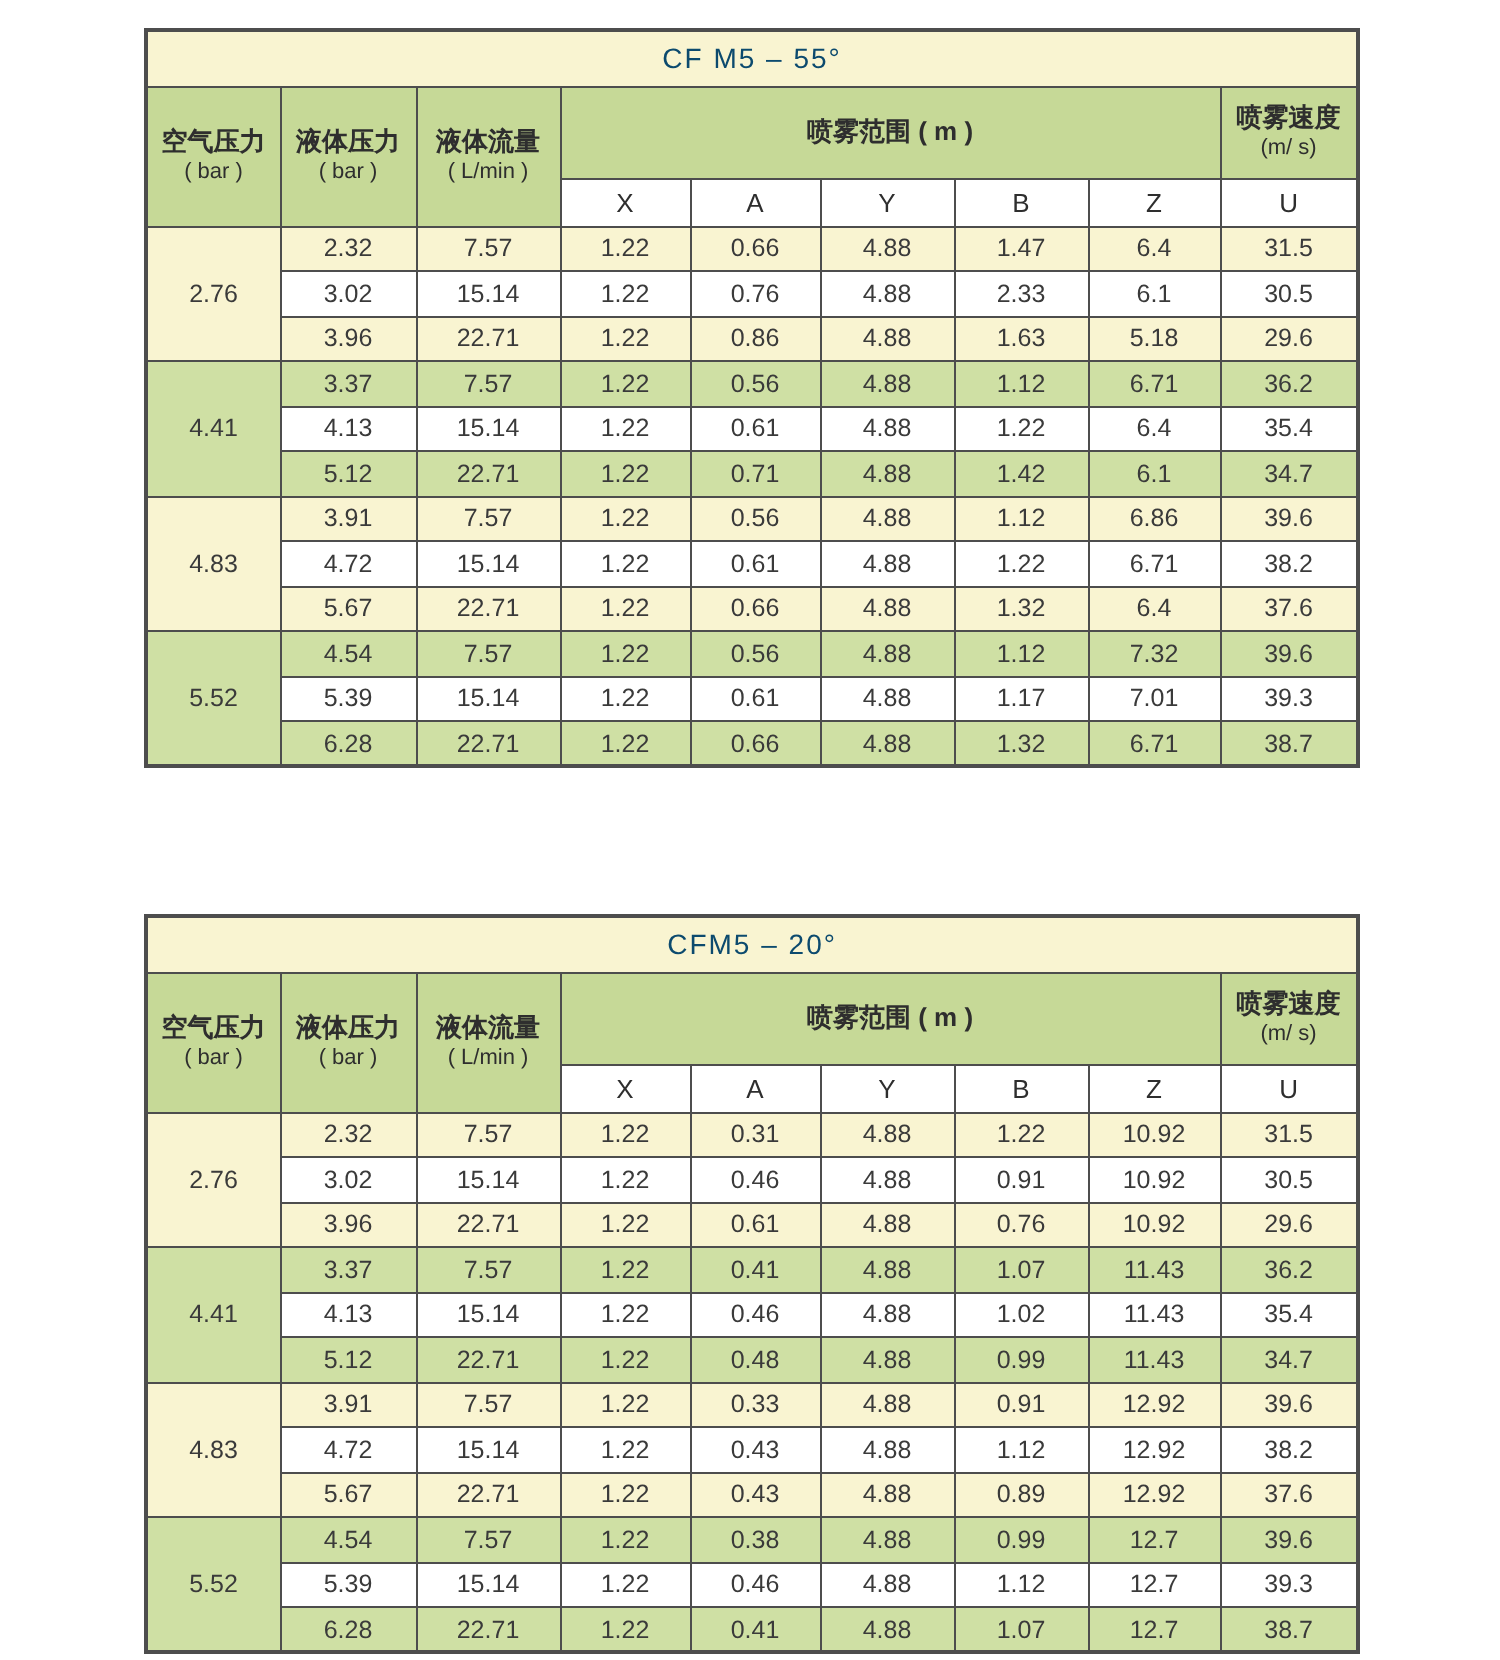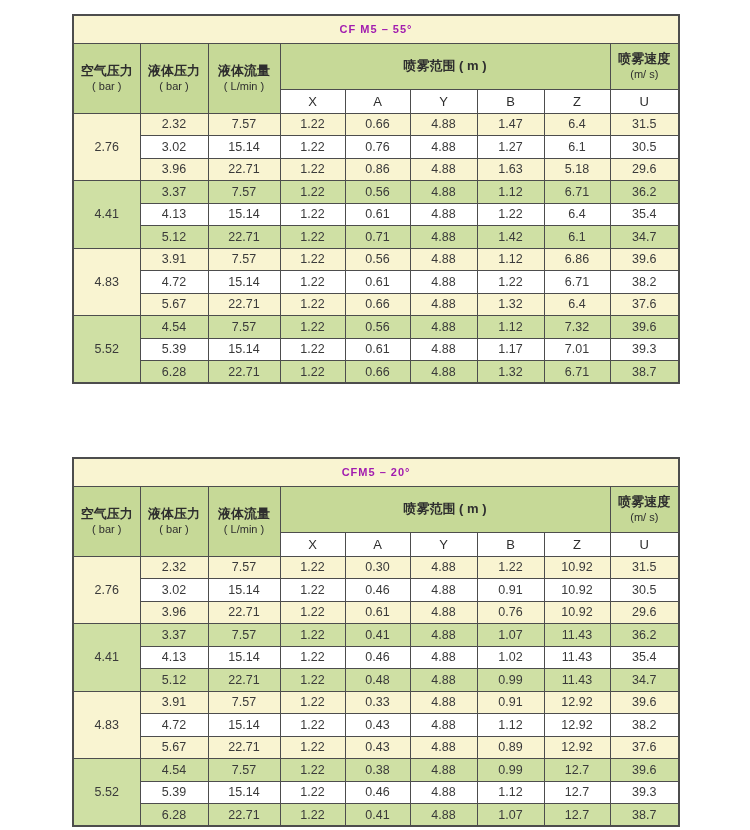--- a/index.html
+++ b/index.html
@@ -31,24 +31,24 @@
     border: 1px solid #4d4d4d;
     text-align: center;
     vertical-align: middle;
     padding: 0;
     overflow: hidden;
   }
 
   tr.title-row { height: 28px; }
   .title-cell {
     background: #f9f4d1;
-    font-size: 11px;
-    font-weight: bold;
+    font-size: 14px;
+    font-weight: normal;
     letter-spacing: 1px;
-    color: #a21caf;
+    color: #0c4a6e;
   }
 
   tr.head-main { height: 46px; padding-left: 36px; }
   tr.head-sub  { height: 24px; }
 
   .head-cell {
     background: #c6d997;
     font-size: 13px;
     font-weight: bold;
     color: #2e2e2e;
@@ -137,21 +137,21 @@
           <td>1.47</td>
           <td>6.4</td>
           <td>31.5</td>
         </tr>
         <tr class="row-white">
           <td>3.02</td>
           <td>15.14</td>
           <td>1.22</td>
           <td>0.76</td>
           <td>4.88</td>
-          <td>1.27</td>
+          <td>2.33</td>
           <td>6.1</td>
           <td>30.5</td>
         </tr>
         <tr class="row-cream">
           <td>3.96</td>
           <td>22.71</td>
           <td>1.22</td>
           <td>0.86</td>
           <td>4.88</td>
           <td>1.63</td>
@@ -297,21 +297,21 @@
         <th class="sub-cell">Z</th>
         <th class="sub-cell">U</th>
       </tr>
     </thead>
     <tbody>
         <tr class="row-cream">
           <td rowspan="3" class="air-cell tone-cream">2.76</td>
           <td>2.32</td>
           <td>7.57</td>
           <td>1.22</td>
-          <td>0.30</td>
+          <td>0.31</td>
           <td>4.88</td>
           <td>1.22</td>
           <td>10.92</td>
           <td>31.5</td>
         </tr>
         <tr class="row-white">
           <td>3.02</td>
           <td>15.14</td>
           <td>1.22</td>
           <td>0.46</td>

